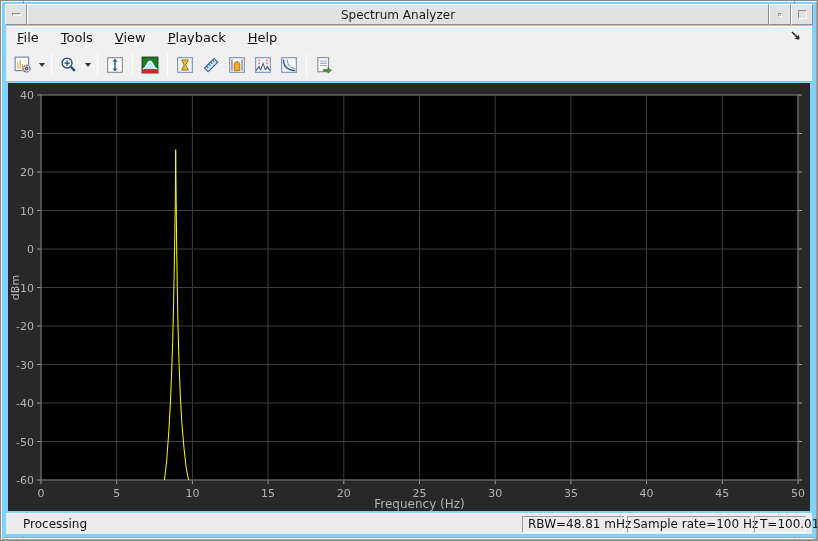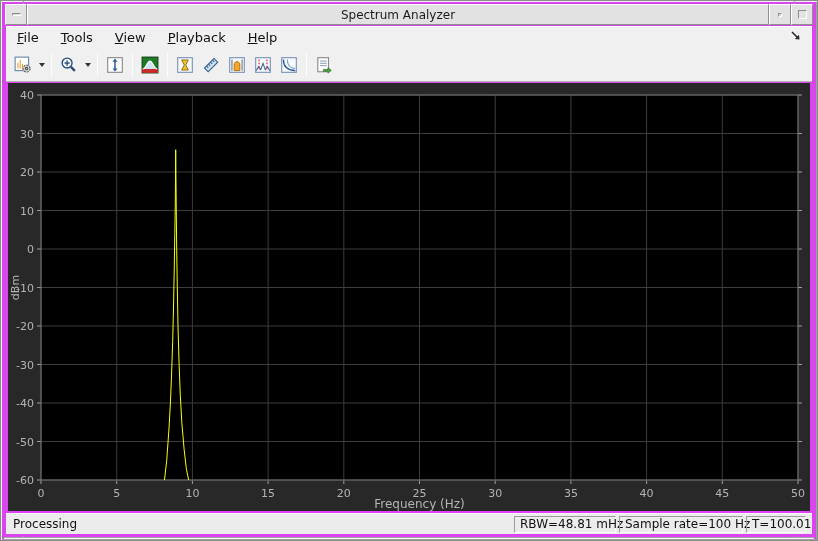--- a/index.html
+++ b/index.html
@@ -1,17 +1,17 @@
 <!DOCTYPE html>
 <html><head>
 <meta charset="utf-8">
 <style>
   * { margin:0; padding:0; box-sizing:border-box; }
   html,body { width:818px; height:541px; background:#c8c8c8; font-family:"DejaVu Sans", sans-serif; }
-  .window { position:relative; width:818px; height:541px; background:#d946ef;
+  .window { position:relative; width:818px; height:541px; background:#7dd3fc;
             border:1px solid #8a8a8a; box-shadow:inset 1px 1px 0 #f4f4f4, inset -1px -1px 0 #a0a0a0; overflow:hidden; }
   .notch { position:absolute; background:#9a9a9a; }
   
   .titlebar { position:absolute; left:4px; right:4px; top:3px; height:21px; display:flex; align-items:stretch; }
   .tb-btn { width:22px; background:#e2e2e2; border:1px solid #fff; border-right-color:#8f8f8f; border-bottom-color:#8f8f8f;
             display:flex; align-items:center; justify-content:center; }
   .tb-title { flex:1; background:#e2e2e2; border:1px solid #fff; border-right-color:#8f8f8f; border-bottom-color:#8f8f8f;
               display:flex; align-items:center; justify-content:center; font-size:12px; color:#1a1a1a; }
   .glyph-dash { width:9px; height:3px; background:#d6d6d6; border:1px solid #8f8f8f; border-bottom-color:#fff; border-right-color:#fff; }
   .glyph-dot  { width:4px; height:4px; background:#d6d6d6; border:1px solid #8f8f8f; border-bottom-color:#fff; border-right-color:#fff; }
@@ -28,21 +28,21 @@
   .tool-btn { width:26px; height:26px; display:flex; align-items:center; justify-content:center; border:1px solid transparent; }
   .dd-btn { width:11px; height:26px; display:flex; align-items:center; justify-content:center; }
   .dd-arrow { width:0; height:0; border-left:3.5px solid transparent; border-right:3.5px solid transparent; border-top:4px solid #333; }
   .tb-sep { width:1px; height:24px; background:#aaa; border-right:1px solid #fcfcfc; margin:0 4px; }
   
   .plot-panel { position:absolute; left:7px; top:82px; width:802px; height:428px; background:#282828; }
   .plot-panel svg { display:block; }
   
   .statusbar { position:absolute; left:5px; right:5px; top:512px; height:21px; background:#ececec;
                border-top:1px solid #fbfbfb; display:flex; align-items:center; font-size:12px; color:#111; }
-  .status-text { padding-left:7px; flex:1; }
+  .status-text { padding-left:17px; flex:1; }
   .status-panel { height:17px; display:flex; align-items:center; padding:0 5px; margin-right:3px;
                   border:1px solid #9b9b9b; border-bottom-color:#fcfcfc; border-right-color:#fcfcfc; white-space:nowrap; }
   .bottom-frame-groove { position:absolute; left:3px; right:3px; top:536px; height:1px; background:#a8a8a8; box-shadow:0 1px 0 #f6f6f6; }
 </style>
 </head>
 <body>
 
 <div class="window">
 
   <div class="notch" style="left:22px; top:0; width:1px; height:3px;"></div>
@@ -263,17 +263,17 @@
         <polyline points="155.6,404.7 158.7,377.8 160.9,346.9 162.4,320.0 163.5,293.1 164.7,258.4 165.6,219.9 166.2,189.1 166.8,150.6 167.3,119.8 167.7,66.7 168.2,119.8 168.7,166.0 169.3,204.5 170.0,243.0 171.1,281.5 172.3,312.3 173.8,339.3 176.1,366.2 178.3,385.4 181.4,400.9 183.6,408.6" fill="none" stroke="#ffff00" stroke-width="1" clip-path="url(#plot-clip)"></polyline>
         <text x="411.5" y="425" fill="#b4b4b4" text-anchor="middle" font-size="12" font-family="DejaVu Sans, sans-serif">Frequency (Hz)</text>
         <text x="11" y="204.5" fill="#b4b4b4" text-anchor="middle" font-size="11" font-family="DejaVu Sans, sans-serif" transform="rotate(-90 11 204.5)">dBm</text>
       </svg>
   </div>
 
   <div class="statusbar">
     <div class="status-text">Processing</div>
     <div class="status-panel" style="width:102px;">RBW=48.81 mHz</div>
     <div class="status-panel" style="width:124px;">Sample rate=100 Hz</div>
-    <div class="status-panel" style="width:60px; margin-right:6px;">T=100.01</div>
+    <div class="status-panel" style="width:52px; margin-right:6px;">T=100.01</div>
   </div>
 
   <div class="bottom-frame-groove"></div>
 </div>
 
 </body></html>

